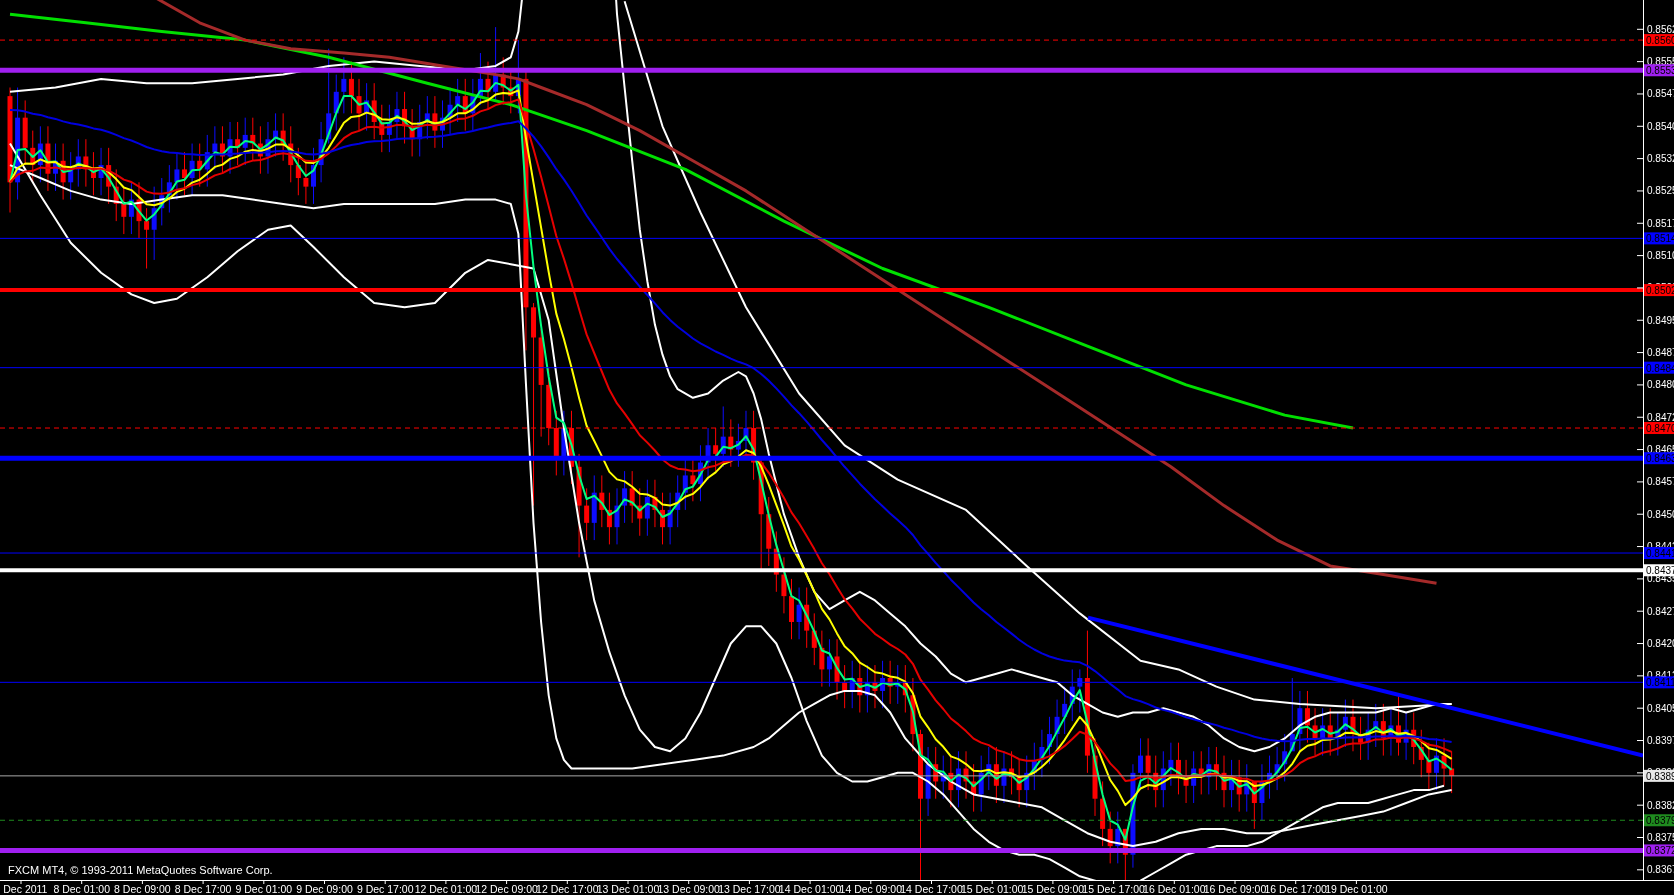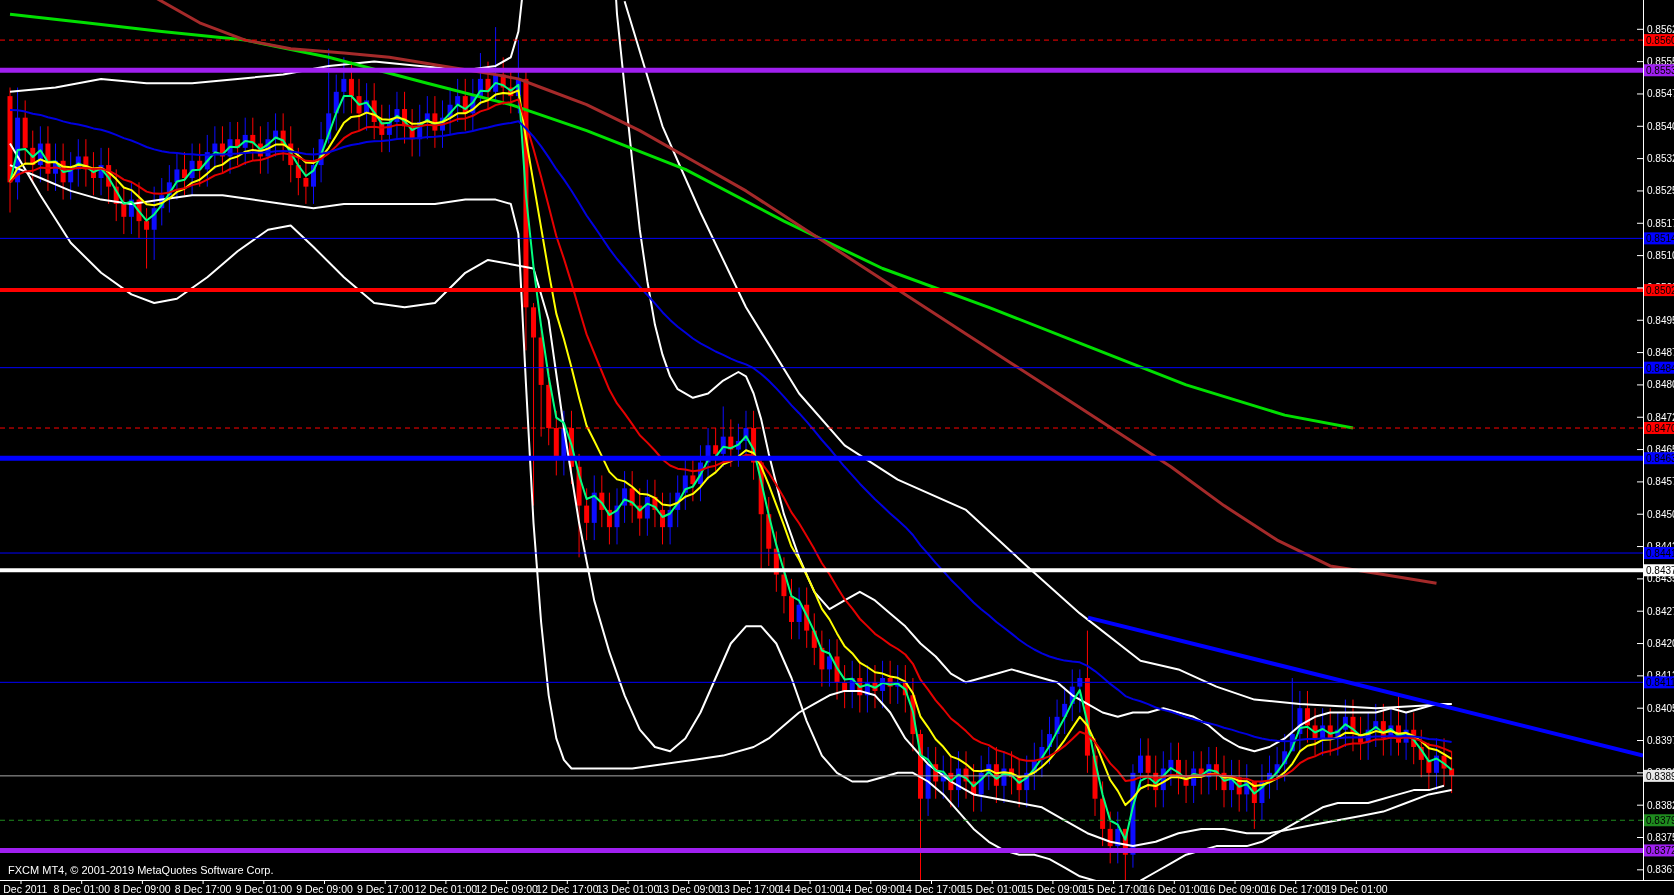--- a/index.html
+++ b/index.html
@@ -556,14 +556,14 @@
         <line x1="1174.3" y1="880" x2="1174.3" y2="884" stroke="#FFFFFF" stroke-width="1"></line>
         <text x="1174.3" y="892.5" fill="#FFFFFF" font-size="10.5" text-anchor="middle">16 Dec 01:00</text>
         <line x1="1235" y1="880" x2="1235" y2="884" stroke="#FFFFFF" stroke-width="1"></line>
         <text x="1235" y="892.5" fill="#FFFFFF" font-size="10.5" text-anchor="middle">16 Dec 09:00</text>
         <line x1="1295.7" y1="880" x2="1295.7" y2="884" stroke="#FFFFFF" stroke-width="1"></line>
         <text x="1295.7" y="892.5" fill="#FFFFFF" font-size="10.5" text-anchor="middle">16 Dec 17:00</text>
         <line x1="1356.4" y1="880" x2="1356.4" y2="884" stroke="#FFFFFF" stroke-width="1"></line>
         <text x="1356.4" y="892.5" fill="#FFFFFF" font-size="10.5" text-anchor="middle">19 Dec 01:00</text>
       </g>
     </svg>
-  <div id="copyright">FXCM MT4, © 2001-2019 MetaQuotes Software Corp.</div>
+  <div id="copyright">FXCM MT4, © 1993-2011 MetaQuotes Software Corp.</div>
 </div>
 
 </body></html>

